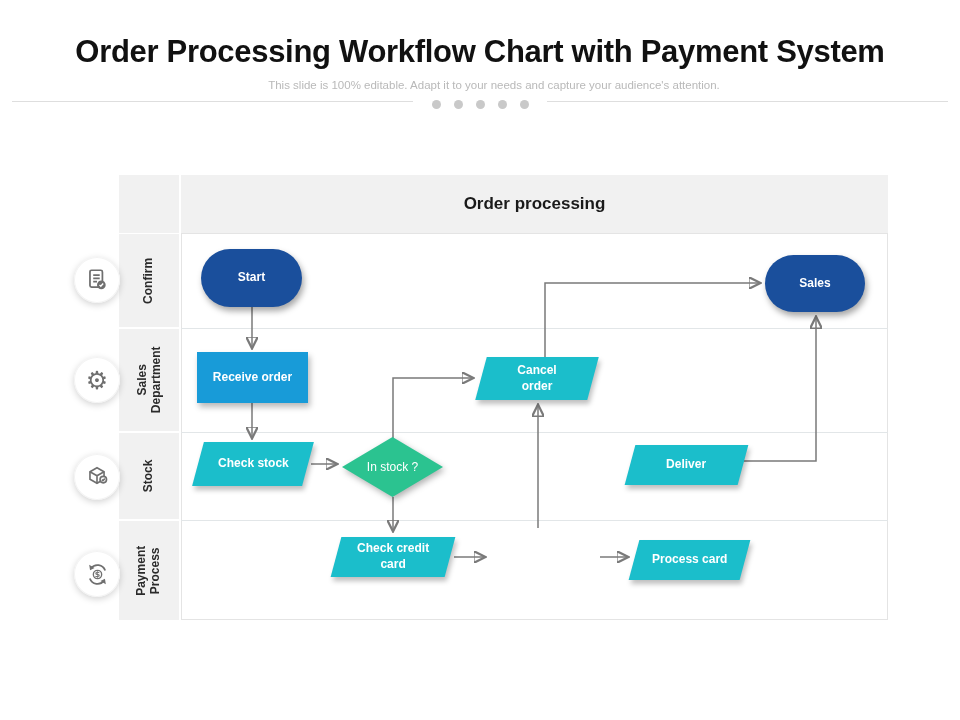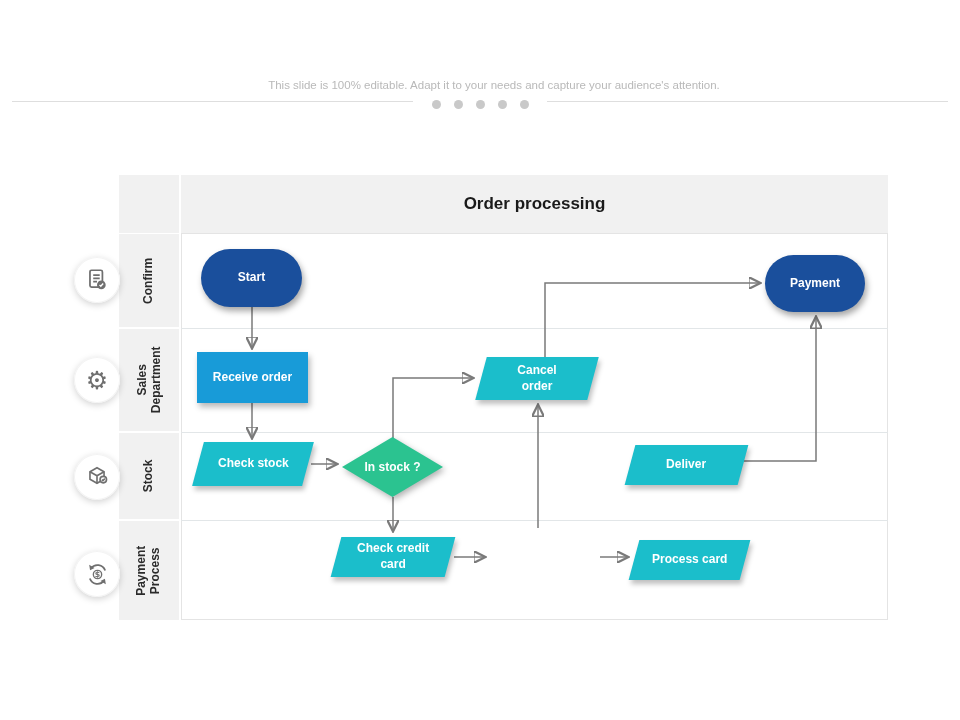--- a/index.html
+++ b/index.html
@@ -39,30 +39,31 @@
   .node{position:absolute;display:flex;align-items:center;justify-content:center;
     color:#fff;font-weight:700;font-size:12px;text-align:center;line-height:1.3;z-index:3;}
   .terminator{background:#1A4F9C;border-radius:29px;box-shadow:2px 4px 6px rgba(0,0,0,.35);}
   .process{background:#189BD8;box-shadow:2px 4px 6px rgba(0,0,0,.28);}
   .para{background:#1BBECB;transform:skewX(-15deg);box-shadow:3px 4px 5px rgba(0,0,0,.25);}
   .para>span{display:block;transform:skewX(15deg);}
   .dwrap{position:absolute;filter:drop-shadow(2px 3px 3px rgba(0,0,0,.3));z-index:3;}
   .diamond{width:100%;height:100%;background:#2BC390;
     clip-path:polygon(50% 0,100% 50%,50% 100%,0 50%);
     display:flex;align-items:center;justify-content:center;
-    color:#fff;font-weight:700;font-size:12px;}
+    color:#fff;font-weight:400;font-size:12px;}
 
   .arrows{position:absolute;left:0;top:0;z-index:2;pointer-events:none;}
   .arrows path{fill:none;stroke:#7a7a7a;stroke-width:1.5;}
 </style>
 </head>
 <body>
 
 <div class="stage">
 
+  <div class="slide-title">Order Processing Workflow Chart with Payment System</div>
   <div class="slide-subtitle">This slide is 100% editable. Adapt it to your needs and capture your audience's attention.</div>
   <div class="divider"></div>
   <div class="dots">
     <span class="pad"><i></i><i></i><i></i><i></i><i></i></span>
   </div>
 
   <div class="cell" style="left:119px;top:175px;width:60px;height:58px;"></div>
   <div class="cell hdr-main" style="left:181px;top:175px;width:707px;height:58px;justify-content:center;">
     <span>Order processing</span>
   </div>
@@ -163,16 +164,16 @@
 
   <div class="node para" style="left:634px;top:540px;width:111px;height:40px;">
     <span>Process card</span>
     </div>
 
   <div class="node para" style="left:630px;top:445px;width:113px;height:40px;">
     <span>Deliver</span>
     </div>
 
   <div class="node terminator" style="left:765px;top:255px;width:100px;height:57px;">
-    <span>Payment</span>
+    <span>Sales</span>
     </div>
 
 </div>
 
 </body></html>

